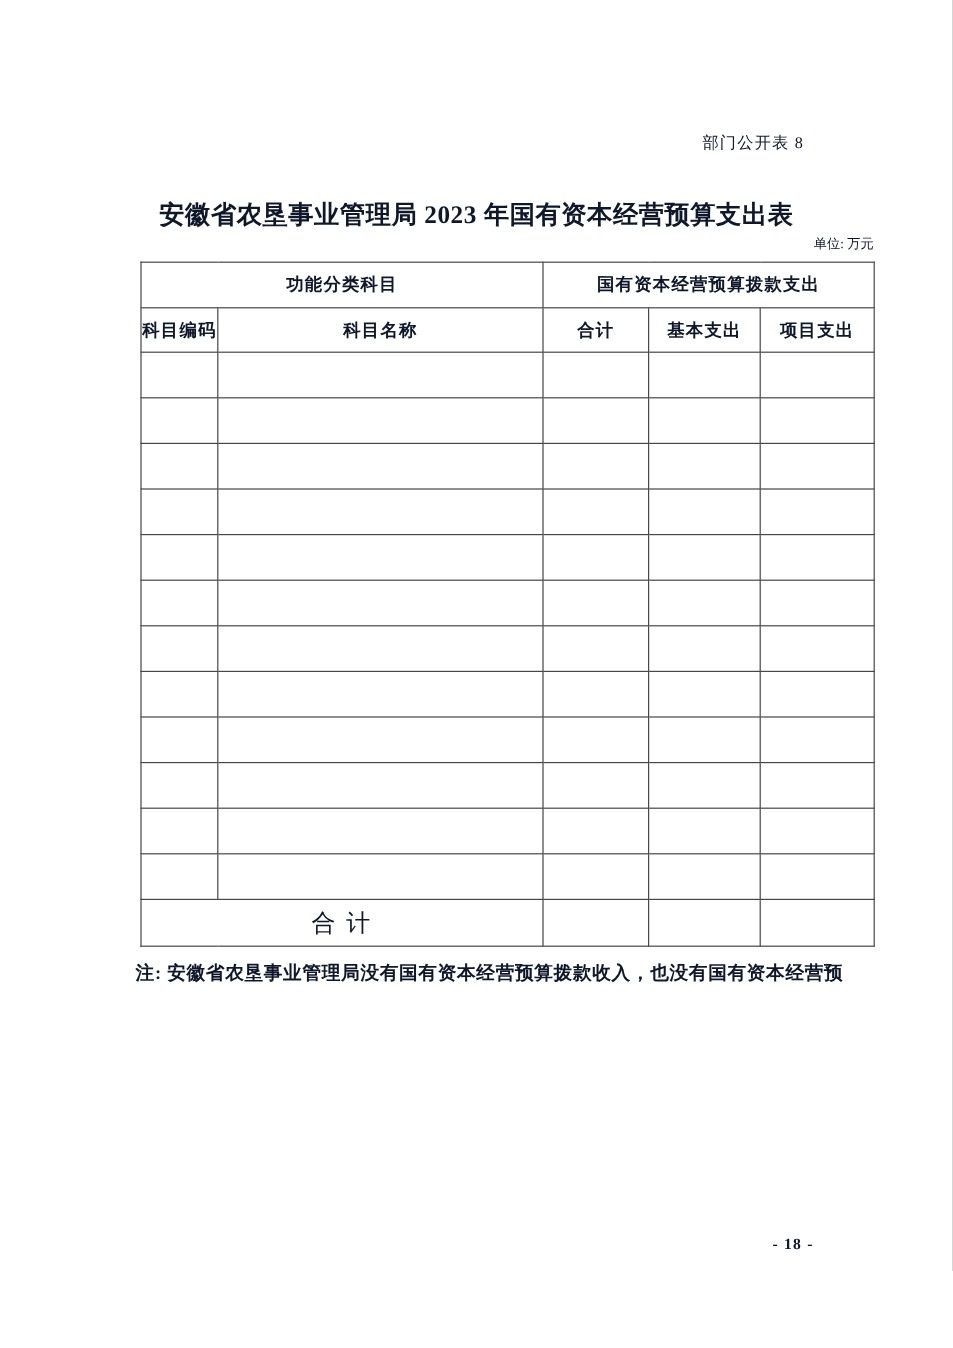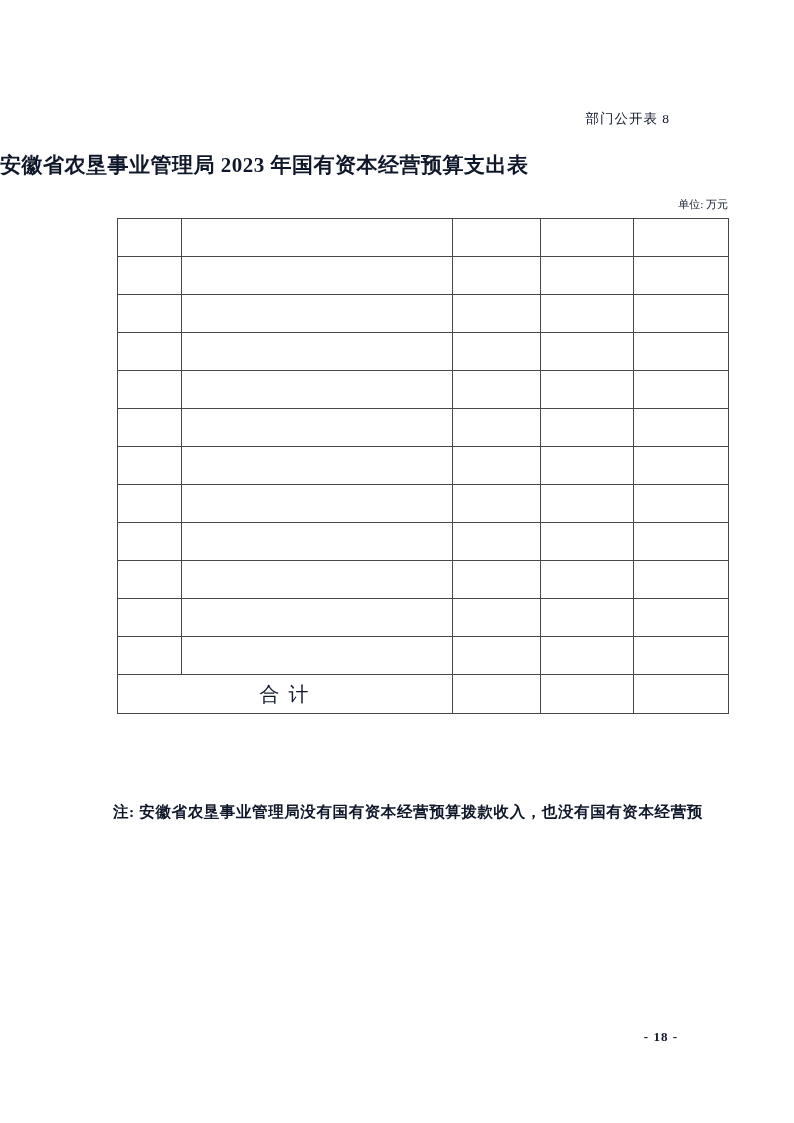--- a/index.html
+++ b/index.html
@@ -10,21 +10,21 @@
     font-family:"Liberation Serif","DejaVu Serif",serif;
     color:#0f172a;
     overflow:hidden;
   }
   .corner-label {
     position:absolute; top:110px; right:124px;
     font-size:13.5px; letter-spacing:1px; white-space:nowrap;
   }
   .doc-title {
     position:absolute; top:150px; left:0; right:0;
-    margin:0; 
+    margin:14px; text-align:center;
     font-size:21px; font-weight:700; letter-spacing:0.5px;
     line-height:30px; white-space:nowrap;
   }
   .unit-label {
     position:absolute; top:194px; right:66px;
     font-size:11px; line-height:20px; white-space:nowrap;
   }
   table.budget {
     position:absolute; top:218px; left:117px;
     width:611px; table-layout:fixed;
@@ -65,20 +65,31 @@
 
   <table class="budget">
     <colgroup>
       <col style="width:64px">
       <col style="width:271px">
       <col style="width:88px">
       <col style="width:93px">
       <col style="width:95px">
     </colgroup>
     <thead>
+      <tr class="row-h1">
+        <th colspan="2">功能分类科目</th>
+        <th colspan="3">国有资本经营预算拨款支出</th>
+      </tr>
+      <tr class="row-h2">
+        <th>科目编码</th>
+        <th>科目名称</th>
+        <th>合计</th>
+        <th>基本支出</th>
+        <th>项目支出</th>
+      </tr>
     </thead>
     <tbody id="table-body">
         <tr>
           <td></td>
           <td></td>
           <td></td>
           <td></td>
           <td></td>
         </tr>
         <tr>

